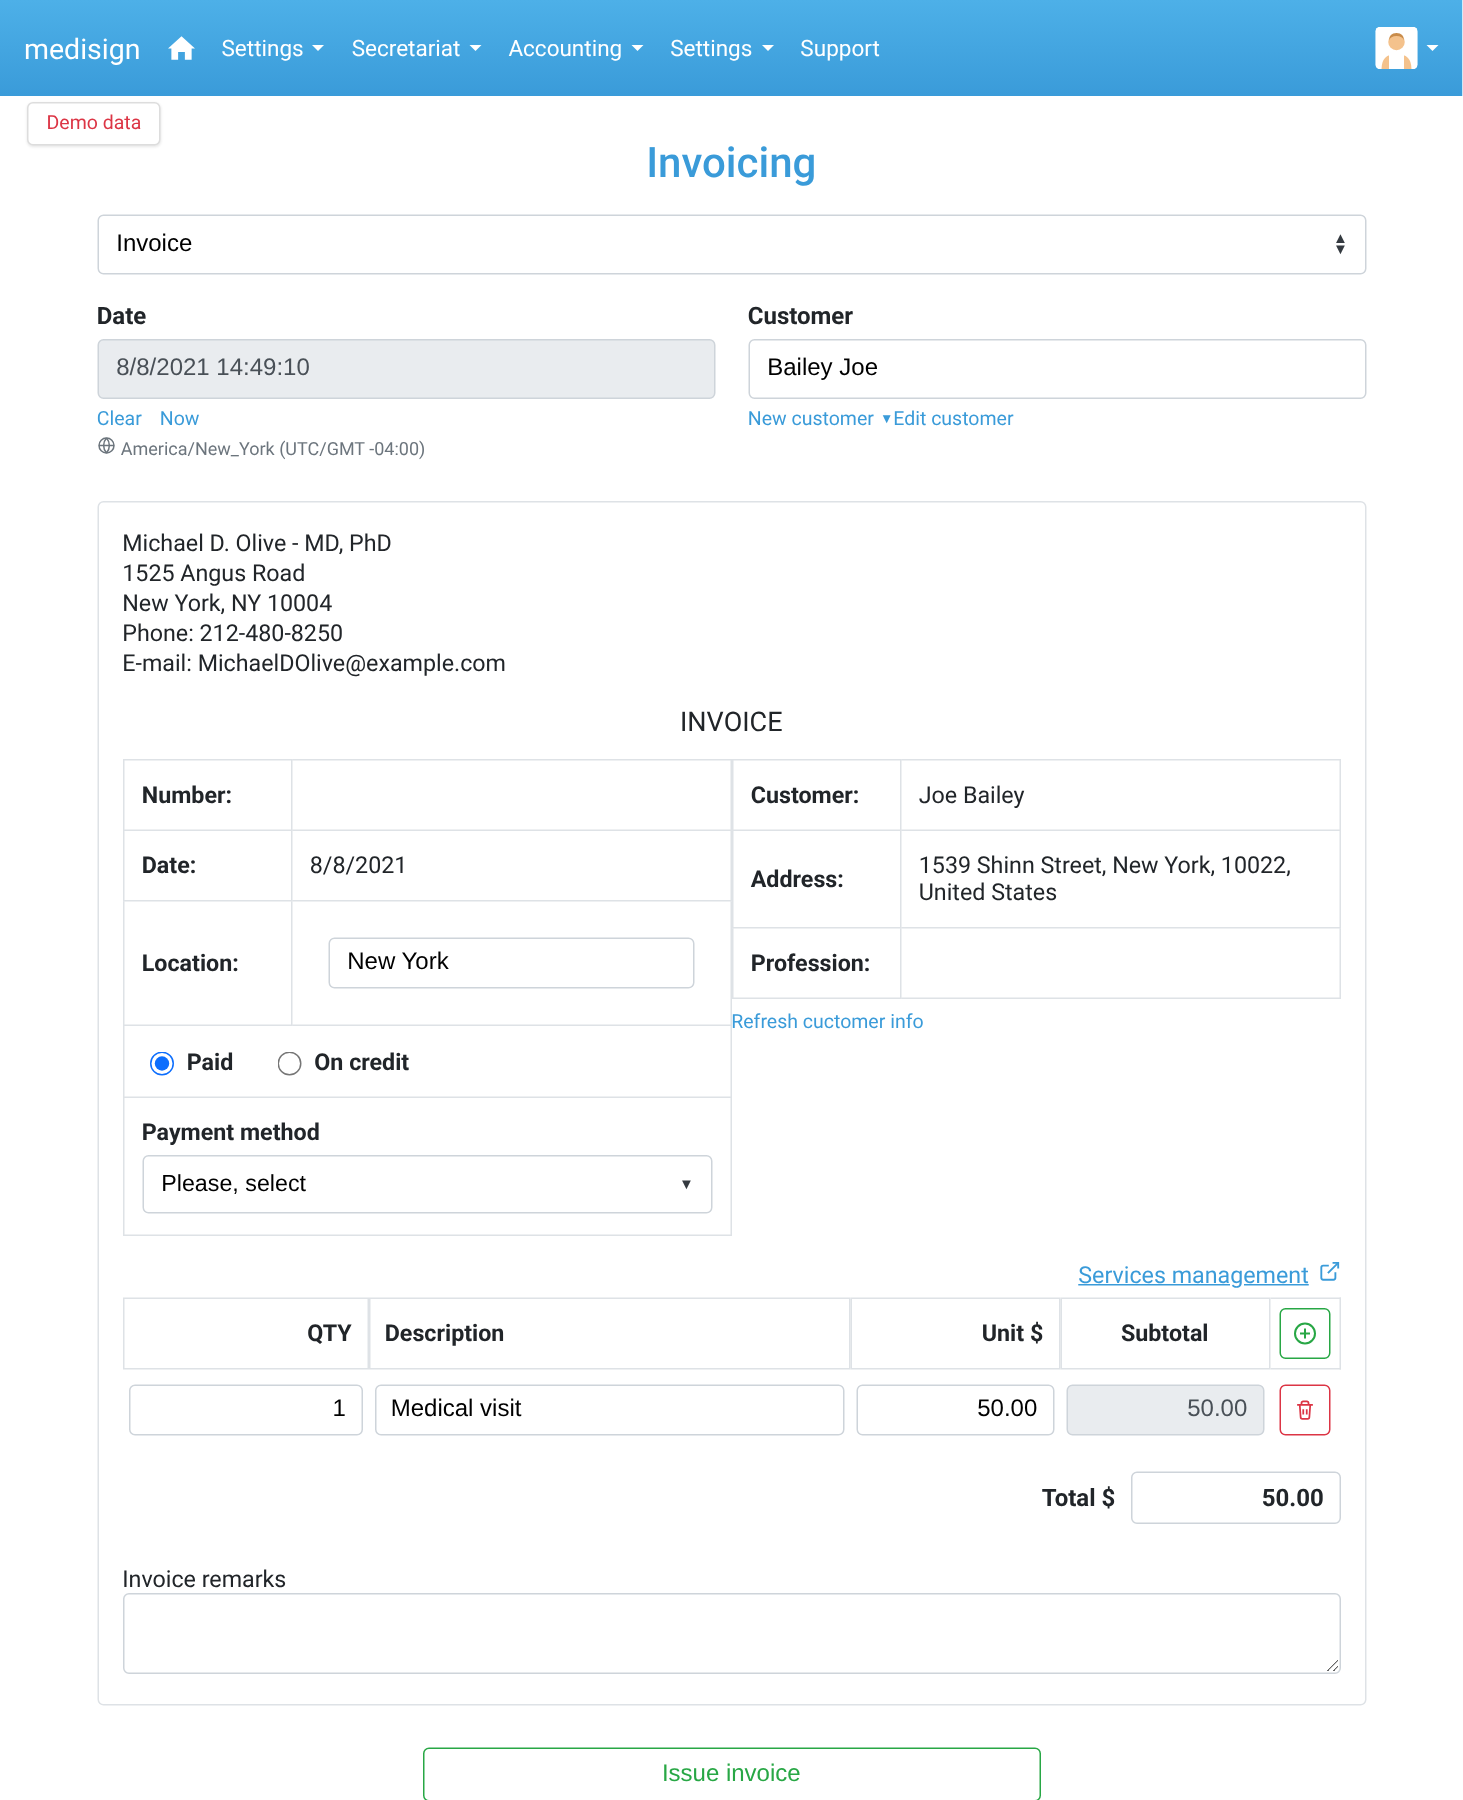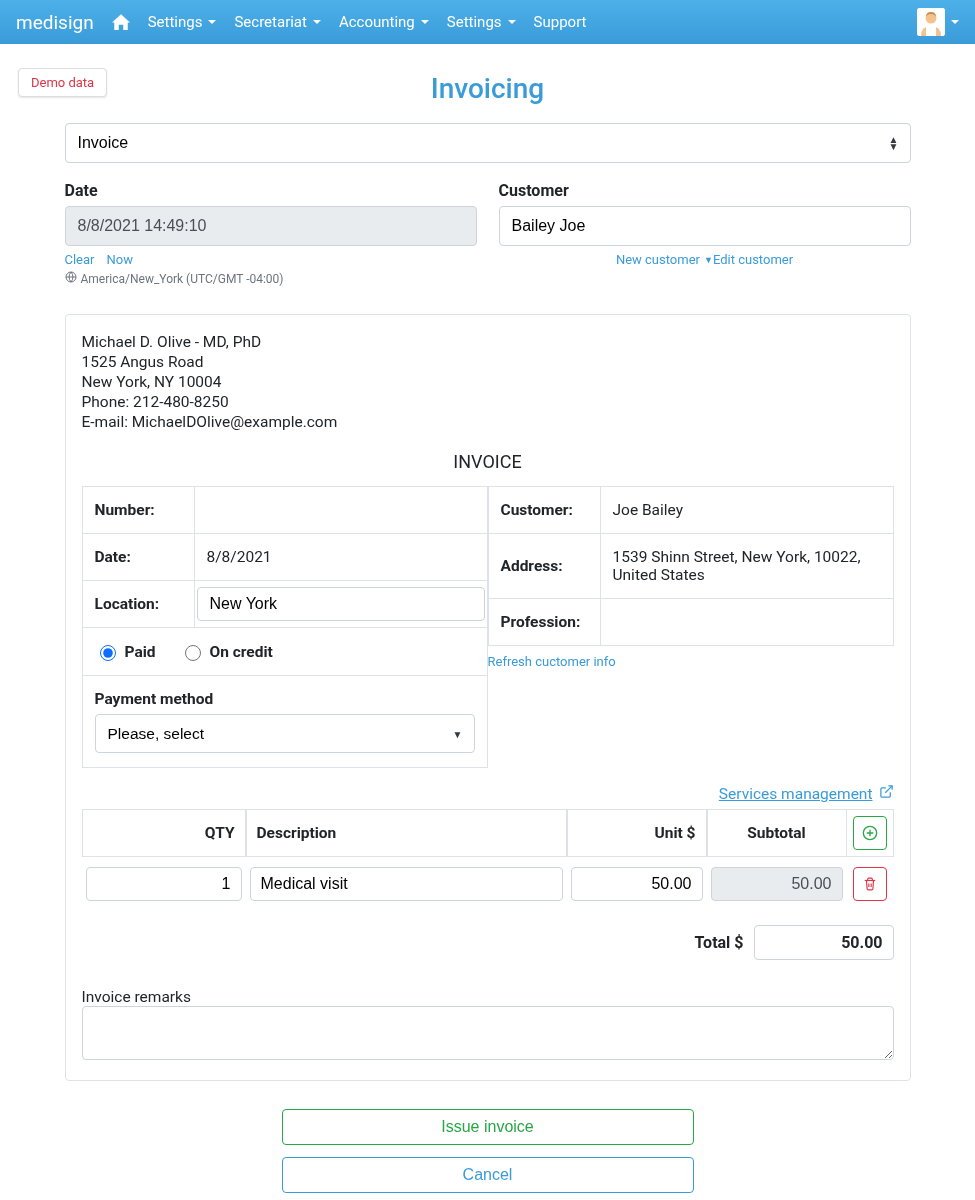--- a/index.html
+++ b/index.html
@@ -9,21 +9,21 @@
     font-size: 16px;
     color: #212529;
     background: #fff;
   }
   .navbar {
     background: linear-gradient(#4db0e8, #3a9bd9);
     color: #fff;
     display: flex;
     align-items: center;
     padding: 0 16px;
-    height: 44px;
+    height: 64px;
     justify-content: space-between;
   }
   .nav-left { display: flex; align-items: center; gap: 18px; }
   .brand { font-size: 19px; color: #fff; }
   .nav-item { color: #fff; font-size: 15px; cursor: pointer; display:flex; align-items:center; gap:4px;}
   .caret::after { content:""; display:inline-block; border-top:4px solid #fff; border-left:4px solid transparent; border-right:4px solid transparent; margin-left:2px; vertical-align:2px;}
   .avatar-wrap { display:flex; align-items:center; gap:4px; cursor:pointer;}
   .avatar {
     width:28px; height:28px; background:#fff; border-radius:3px;
     display:flex; align-items:center; justify-content:center;
@@ -51,33 +51,33 @@
 
   .readonly { background:#e9ecef; color:#495057; }
   label.field-label { font-weight:700; font-size:16px; display:block; margin-bottom:6px; }
 
   .row { display:flex; gap:22px; }
   .col { flex:1; }
   .small-link { color:#3a9bd9; font-size:13px; }
   .small-link.hover { cursor:pointer; }
   .tz { color:#6c757d; font-size:12px; display:flex; align-items:center; gap:4px; margin-top:4px;}
   .links-row { display:flex; gap:12px; margin-top:6px; }
-  .links-row-right { display:flex; justify-content:center; margin-top:6px;}
+  .links-row-right { display:flex; justify-content:flex-start; margin-top:6px;}
 
   .card {
     border:1px solid #dee2e6; border-radius:4px; padding:16px; margin-top:28px;
   }
   .sender p { margin:2px 0; font-size:15.5px; color:#212529;}
   .invoice-title { text-align:center; font-size:18px; margin:20px 0 14px; }
 
   .two-col { display:flex; align-items:flex-start;}
   .tbl { border:1px solid #dee2e6; border-collapse:collapse; width:100%; }
   .tbl td { border:1px solid #dee2e6; padding:14px 12px; font-size:15.5px; vertical-align:middle;}
   .tbl td:first-child { width:112px; font-weight:700;}
-  .tbl .tight { padding:2px;}
+  .tbl .tight { padding:24px;}
   .loc-input { width:100%; padding:7px 12px; border:1px solid #ced4da; border-radius:4px; font-size:16px;}
 
   .pay-row td { border-top:none;}
   .radio-row { display:flex; align-items:center; gap:24px;}
   .radio-row label { display:flex; align-items:center; gap:6px; font-size:15.5px; cursor:pointer;}
   input[type=radio]{ width:16px; height:16px; accent-color:#0d6efd;}
 
   .refresh { color:#3a9bd9; font-size:13px; margin-top:8px; cursor:pointer; display:inline-block;}
 
   .services-link { display:flex; justify-content:flex-end; margin:16px 0 6px;}

